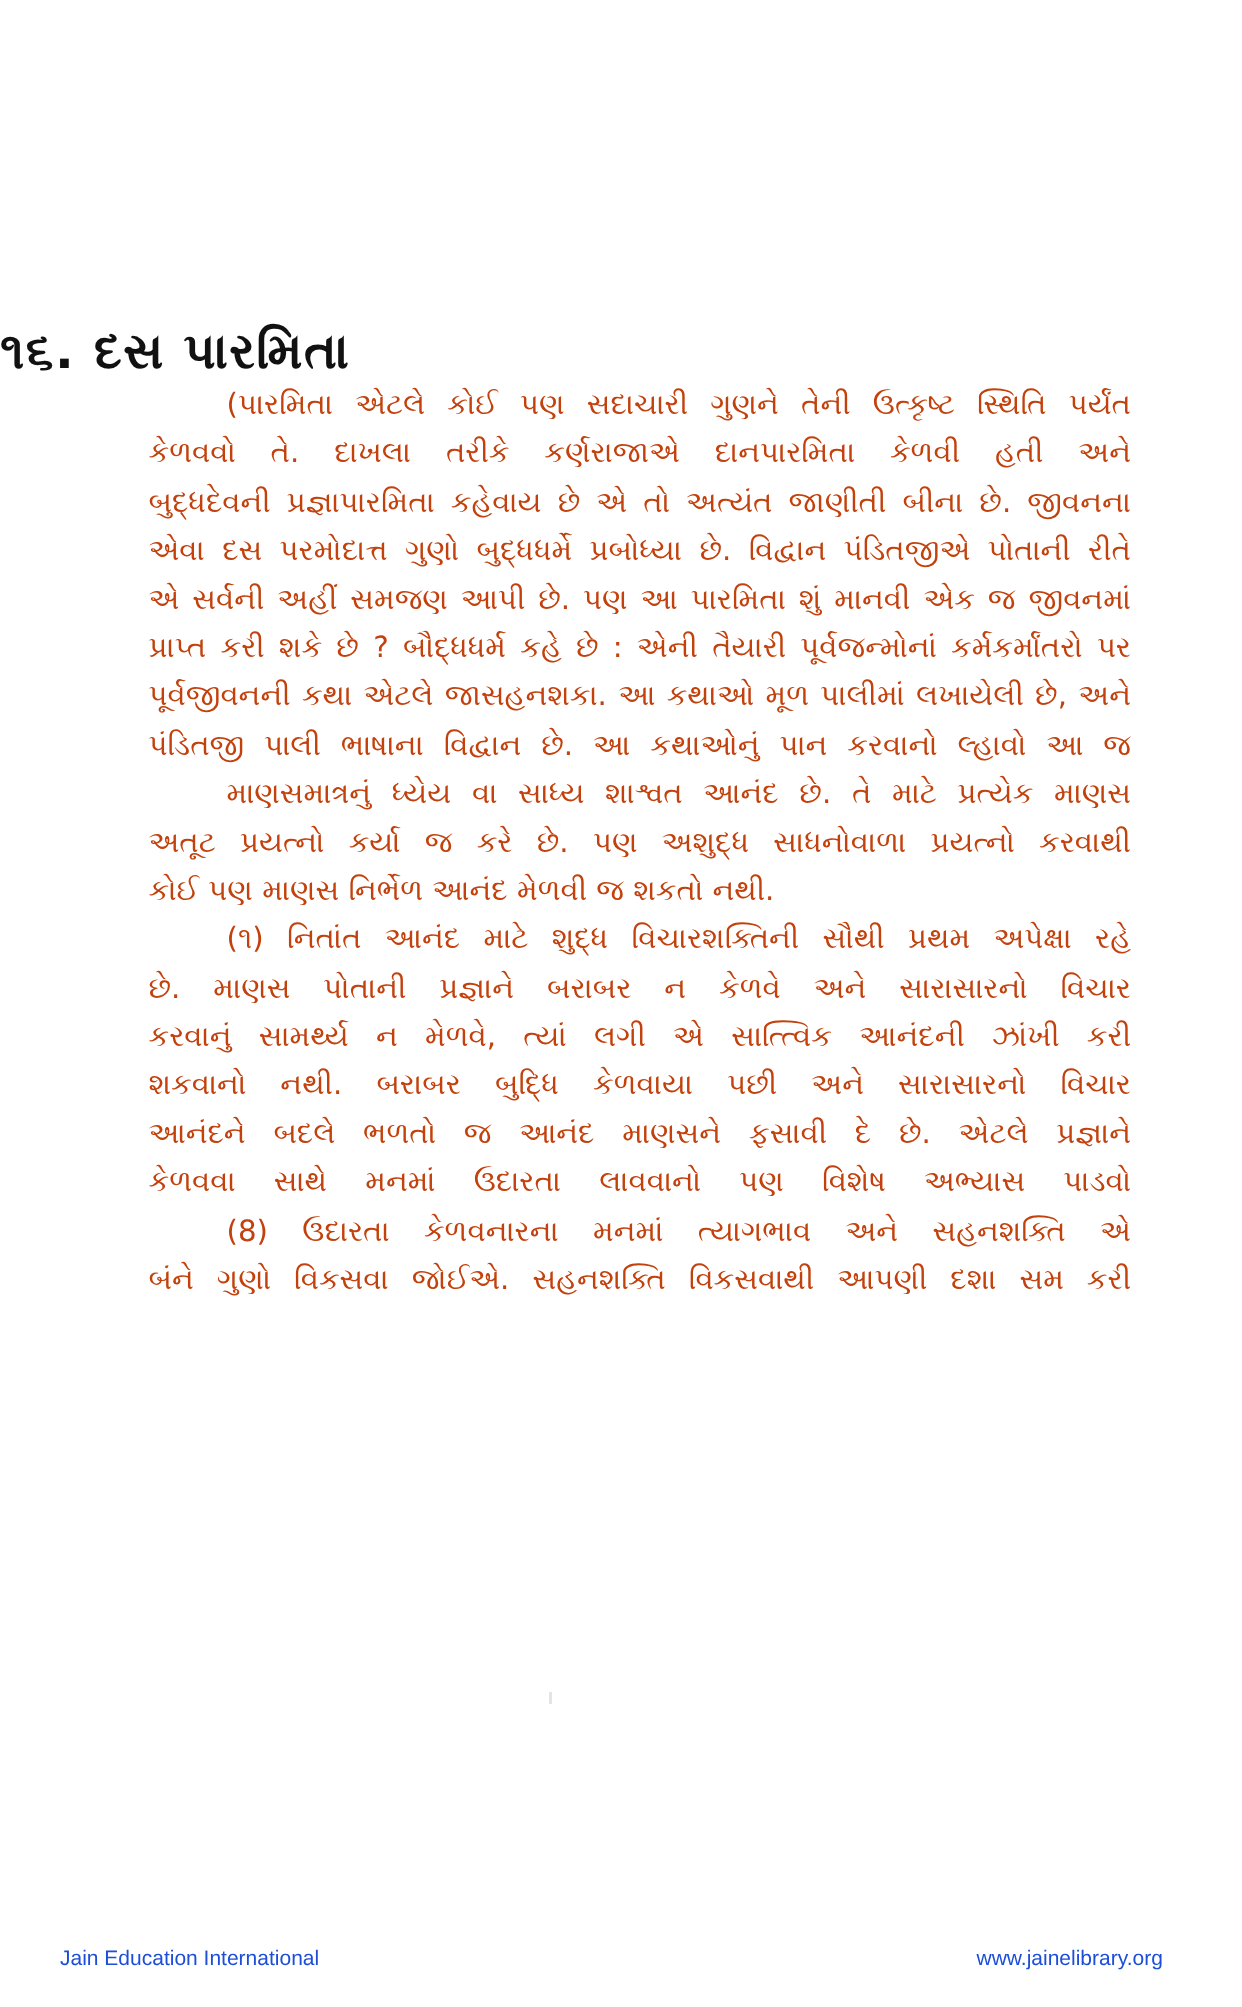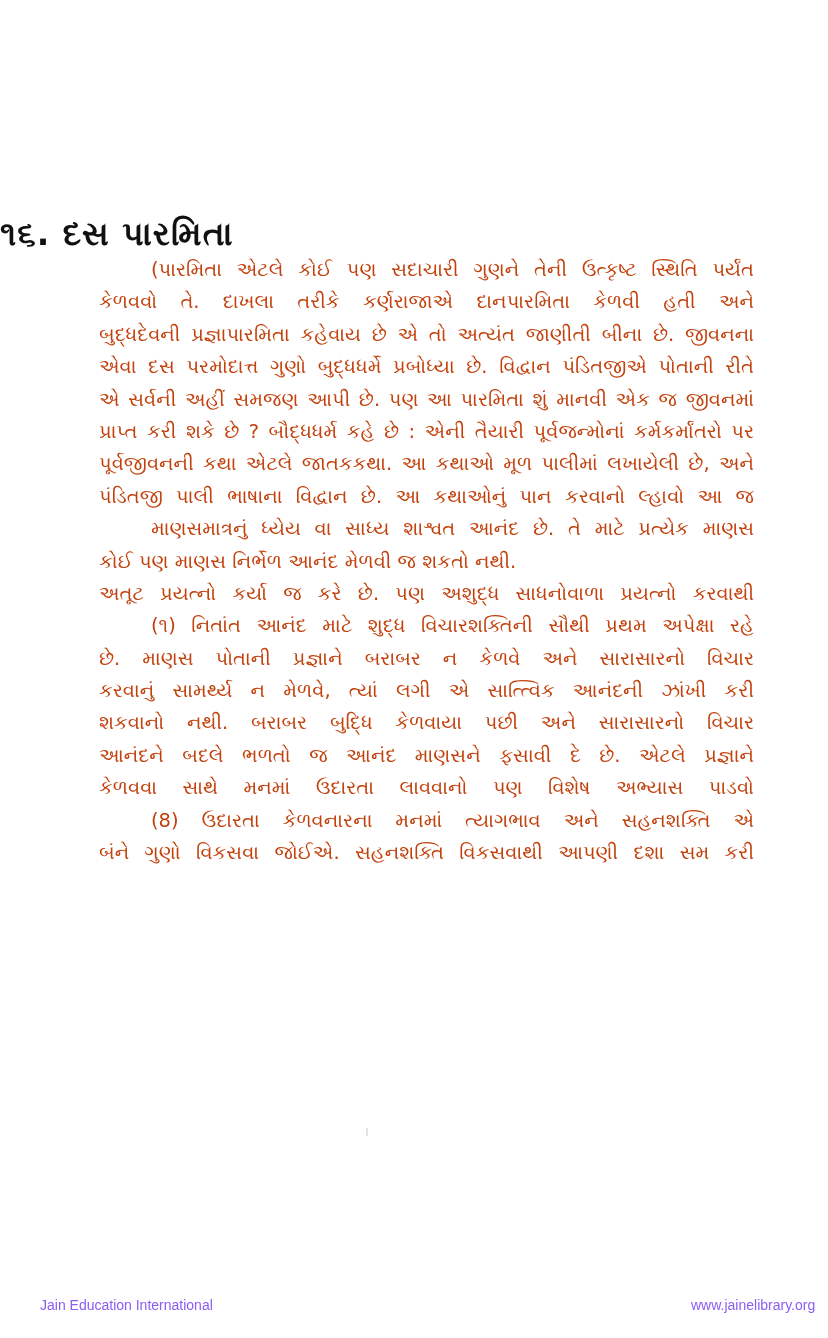--- a/index.html
+++ b/index.html
@@ -62,29 +62,29 @@
       text-align-last: left;
     }
     .footer {
       position: absolute;
       top: 1297px;
       left: 0;
       width: 828px;
       height: 22px;
       font-family: "Liberation Sans", sans-serif;
       font-size: 14px;
-      color: #8b5cf6;
+      color: #1d4ed8;
     }
     .footer span {
       position: absolute;
       top: 0;
     }
     .footer .f-left { left: 40px; }
     .footer .f-center { left: 325px; margin-top: 40px; }
-    .footer .f-right { left: 651px; margin-left: 40px; }
+    .footer .f-right { left: 651px; }
     .speck {
       position: absolute;
       left: 366px;
       top: 1128px;
       width: 2px;
       height: 8px;
       background: #e4e4e4;
     }
   </style>
 </head>
@@ -96,28 +96,28 @@
 
   <div class="body-text">
 
     <div class="para">
       <span class="line indent">(પારમિતા એટલે કોઈ પણ સદાચારી ગુણને તેની ઉત્કૃષ્ટ સ્થિતિ પર્યંત</span>
       <span class="line">કેળવવો તે. દાખલા તરીકે કર્ણરાજાએ દાનપારમિતા કેળવી હતી અને</span>
       <span class="line">બુદ્ધદેવની પ્રજ્ઞાપારમિતા કહેવાય છે એ તો અત્યંત જાણીતી બીના છે. જીવનના</span>
       <span class="line">એવા દસ પરમોદાત્ત ગુણો બુદ્ધધર્મે પ્રબોધ્યા છે. વિદ્વાન પંડિતજીએ પોતાની રીતે</span>
       <span class="line">એ સર્વની અહીં સમજણ આપી છે. પણ આ પારમિતા શું માનવી એક જ જીવનમાં</span>
       <span class="line">પ્રાપ્ત કરી શકે છે ? બૌદ્ધધર્મ કહે છે : એની તૈયારી પૂર્વજન્મોનાં કર્મકર્માંતરો પર</span>
-      <span class="line">પૂર્વજીવનની કથા એટલે જાતકકથા. આ કથાઓ મૂળ પાલીમાં લખાયેલી છે, અને</span>
+      <span class="line">પૂર્વજીવનની કથા એટલે જાસહનશકા. આ કથાઓ મૂળ પાલીમાં લખાયેલી છે, અને</span>
       <span class="line">પંડિતજી પાલી ભાષાના વિદ્વાન છે. આ કથાઓનું પાન કરવાનો લ્હાવો આ જ</span>
     </div>
 
     <div class="para">
       <span class="line indent">માણસમાત્રનું ધ્યેય વા સાધ્ય શાશ્વત આનંદ છે. તે માટે પ્રત્યેક માણસ</span>
+      <span class="line">અતૂટ પ્રયત્નો કર્યા જ કરે છે. પણ અશુદ્ધ સાધનોવાળા પ્રયત્નો કરવાથી</span>
       <span class="line last">કોઈ પણ માણસ નિર્ભેળ આનંદ મેળવી જ શકતો નથી.</span>
-      <span class="line">અતૂટ પ્રયત્નો કર્યા જ કરે છે. પણ અશુદ્ધ સાધનોવાળા પ્રયત્નો કરવાથી</span>
     </div>
 
     <div class="para">
       <span class="line indent">(૧) નિતાંત આનંદ માટે શુદ્ધ વિચારશક્તિની સૌથી પ્રથમ અપેક્ષા રહે</span>
       <span class="line">છે. માણસ પોતાની પ્રજ્ઞાને બરાબર ન કેળવે અને સારાસારનો વિચાર</span>
       <span class="line">કરવાનું સામર્થ્ય ન મેળવે, ત્યાં લગી એ સાત્ત્વિક આનંદની ઝાંખી કરી</span>
       <span class="line">શકવાનો નથી. બરાબર બુદ્ધિ કેળવાયા પછી અને સારાસારનો વિચાર</span>
       <span class="line">આનંદને બદલે ભળતો જ આનંદ માણસને ફસાવી દે છે. એટલે પ્રજ્ઞાને</span>
       <span class="line">કેળવવા સાથે મનમાં ઉદારતા લાવવાનો પણ વિશેષ અભ્યાસ પાડવો</span>
     </div>

